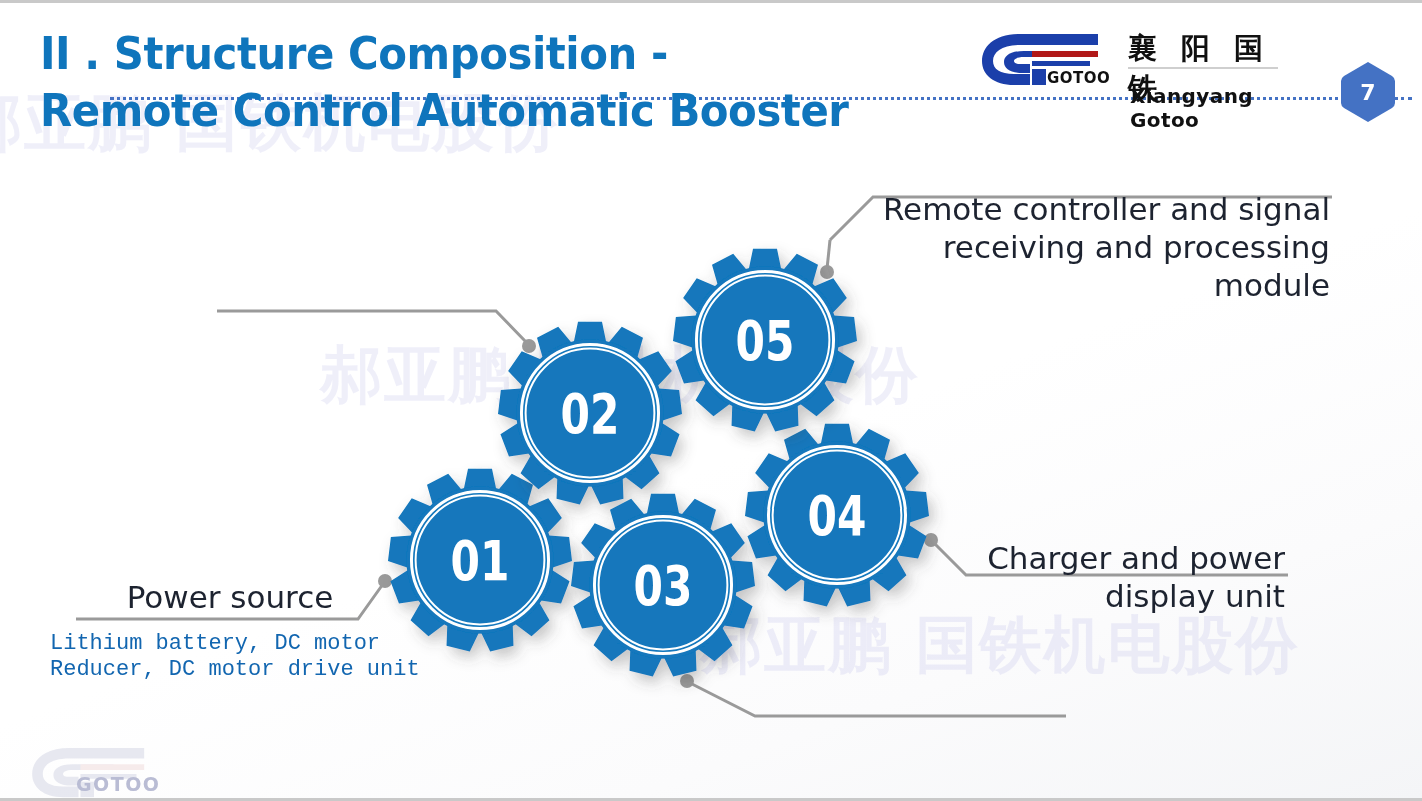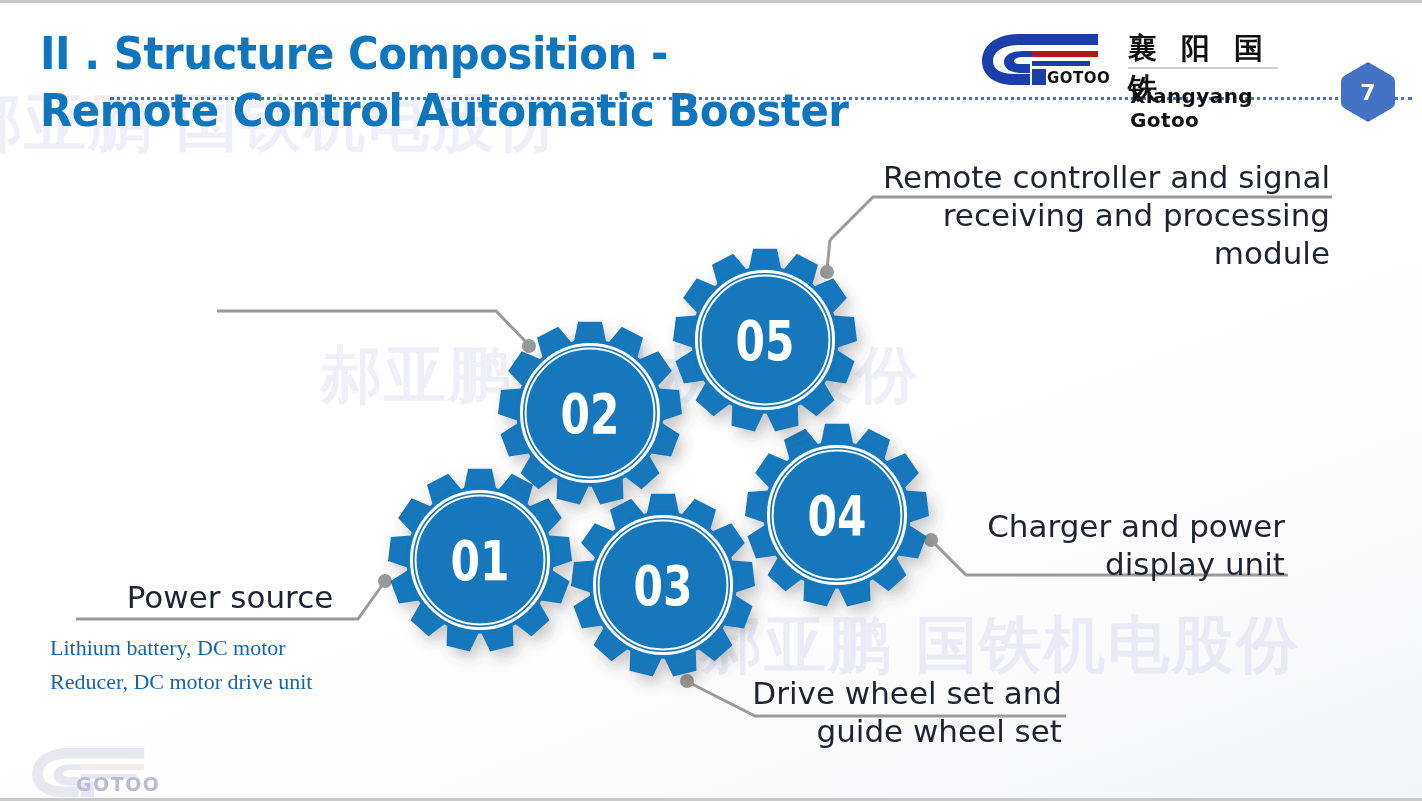--- a/index.html
+++ b/index.html
@@ -164,28 +164,28 @@
   .callout {
     position: absolute;
     font-family: "DejaVu Sans", sans-serif;
     font-weight: 400;
     font-size: 31px;
     line-height: 38px;
     color: #1d2330;
     z-index: 6;
     white-space: pre-line;
   }
-  .callout.right { text-align: right; }
+  .callout.right { text-align: right; margin-top: 32px; }
   .callout.left  { text-align: center; }
   .sub-note {
     position: absolute;
-    font-family: Liberation Serif, serif;
+    font-family: Liberation Mono, monospace;
     font-weight: 400;
     font-size: 22px;
-    line-height: 34px;
+    line-height: 26px;
     color: #1266b0;
     z-index: 6;
     white-space: pre-line;
   }
 
   
   .footer-logo {
     position: absolute;
     left: 18px;
     top: 742px;
@@ -325,22 +325,20 @@
 receiving and processing
 module</div>
 
   <div class="callout left" style="left:70px; top:575px; width:320px;">Power source</div>
   <div class="sub-note" style="left:50px; top:628px; width:420px;">Lithium battery, DC motor
 Reducer, DC motor drive unit</div>
 
   <div class="callout right" style="left:880px; top:504px; width:405px;">Charger and power
 display unit</div>
 
-  <div class="callout right" style="left:660px; top:671px; width:402px;">Drive wheel set and
-guide wheel set</div>
 
   <svg class="footer-logo" width="150" height="56" viewBox="0 0 130 58">
     <path d="M40 3 C14 3 2 16 2 30 C2 44 14 54 34 54 L50 54 L50 43 L34 43
              C20 43 13 38 13 30 C13 21 22 14 40 14 L118 14 L118 3 Z" fill="#b9bcd4"></path>
     <path d="M44 20 C30 20 24 25 24 31 C24 38 31 42 43 42 L50 42 L50 33 L41 33
              C36 33 34 32 34 30 C34 28 37 26 44 26 L86 26 L86 20 Z" fill="#b9bcd4"></path>
     <path d="M52 20 L118 20 L118 26 L52 26 Z" fill="#e8c7c7"></path>
     <path d="M52 30 L110 30 L110 35 L52 35 Z" fill="#b9bcd4"></path>
     <path d="M52 38 L66 38 L66 54 L52 54 Z" fill="#b9bcd4"></path>
   </svg>

